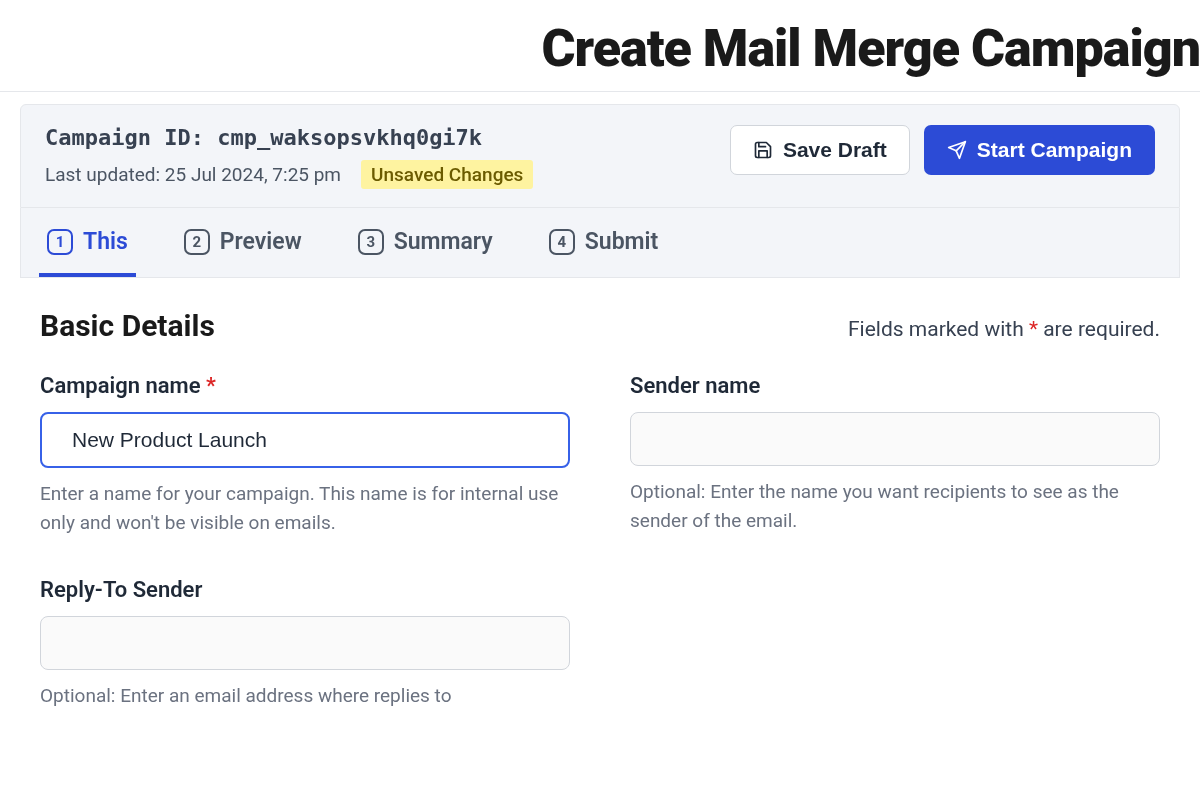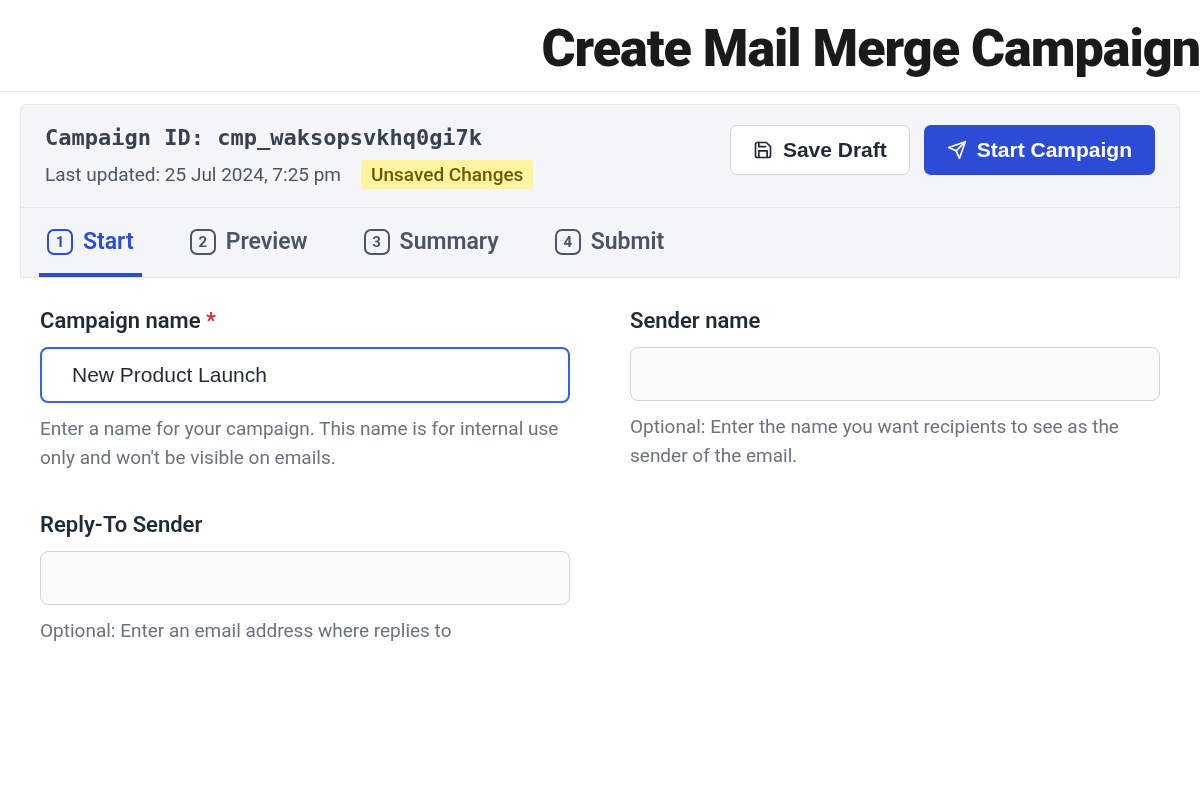--- a/index.html
+++ b/index.html
@@ -204,37 +204,43 @@
           <polygon points="22 2 15 22 11 13 2 9 22 2"></polygon>
         </svg>
         <span>Start Campaign</span>
       </button>
     </div>
   </div>
 
   <div class="tabs-row">
     <div class="tab active">
       <span class="tab-badge">1</span>
-      <span>Start</span>
+      <span>This</span>
     </div>
     <div class="tab">
       <span class="tab-badge">2</span>
       <span>Preview</span>
     </div>
     <div class="tab">
       <span class="tab-badge">3</span>
       <span>Summary</span>
     </div>
     <div class="tab">
       <span class="tab-badge">4</span>
       <span>Submit</span>
     </div>
   </div>
 
   <div class="form-area">
+    <div class="section-head">
+      <h2 class="section-title">Basic Details</h2>
+      <div class="required-note">
+        <span>Fields marked with </span><span class="asterisk">*</span><span> are required.</span>
+      </div>
+    </div>
 
     <div class="form-grid">
 
       <div>
         <label class="field-label">
           <span>Campaign name</span>
           <span class="asterisk">*</span>
         </label>
         <input type="text" class="text-input focused" value="New Product Launch" style="">
         <p class="hint">Enter a name for your campaign. This name is for internal use only and won't be visible on emails.</p>

